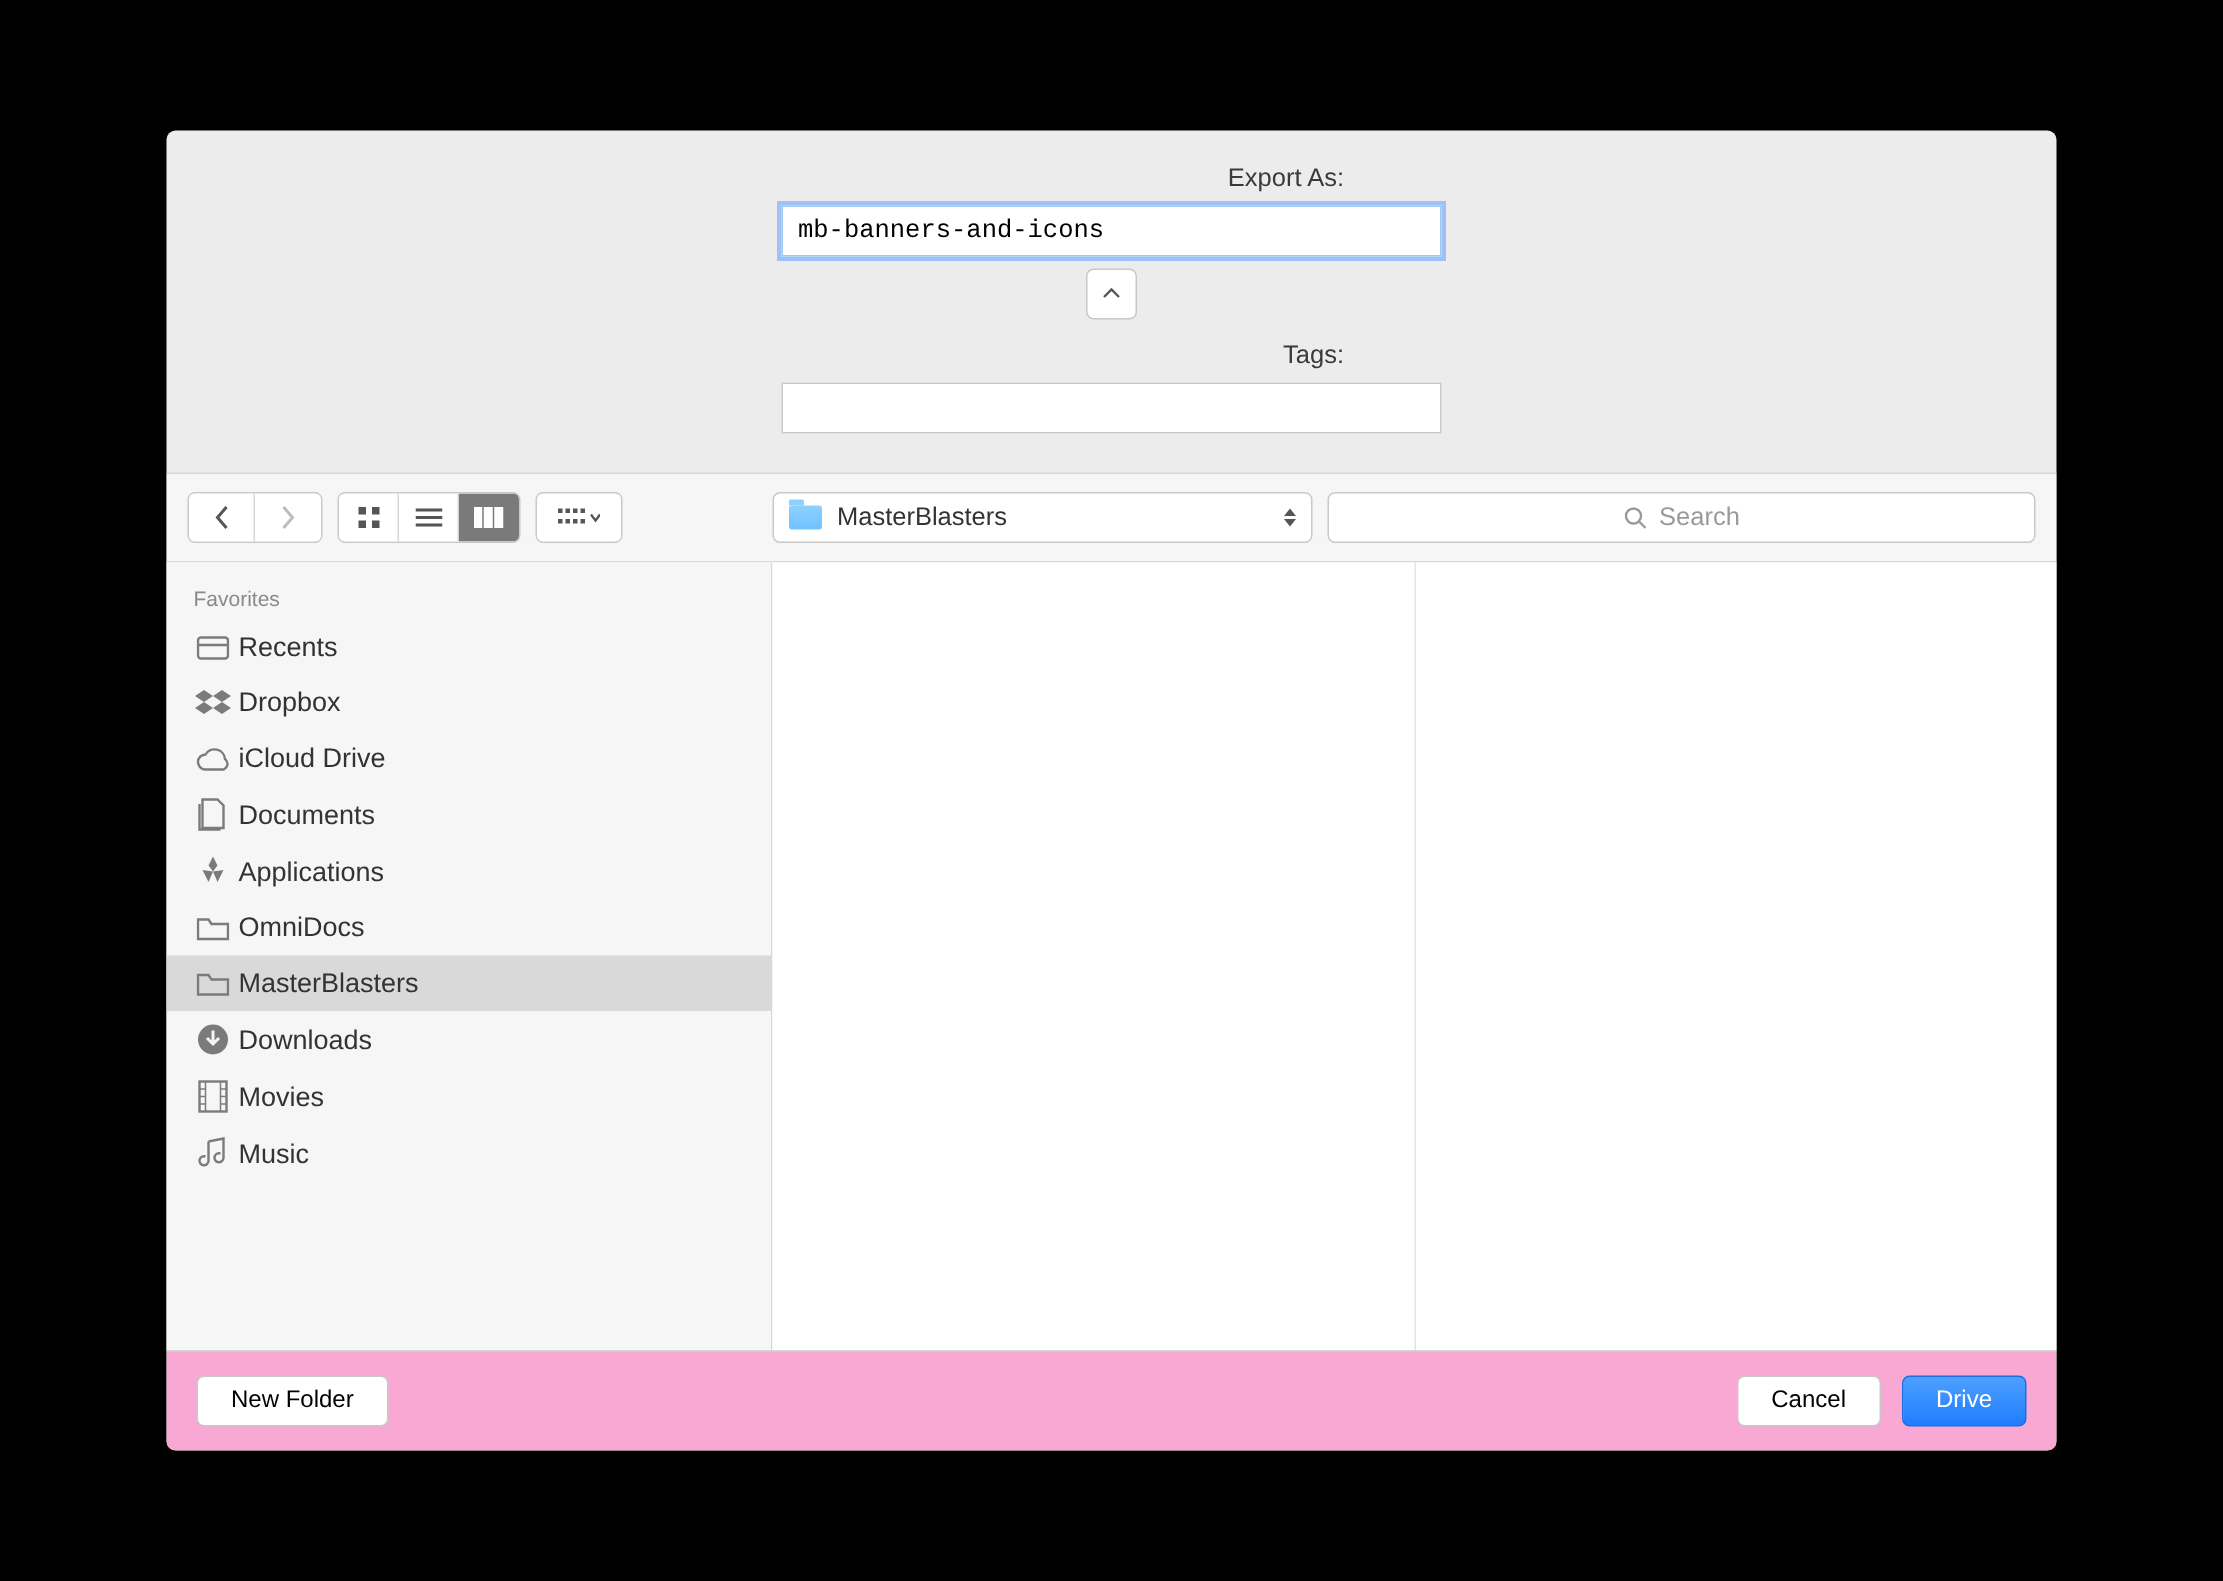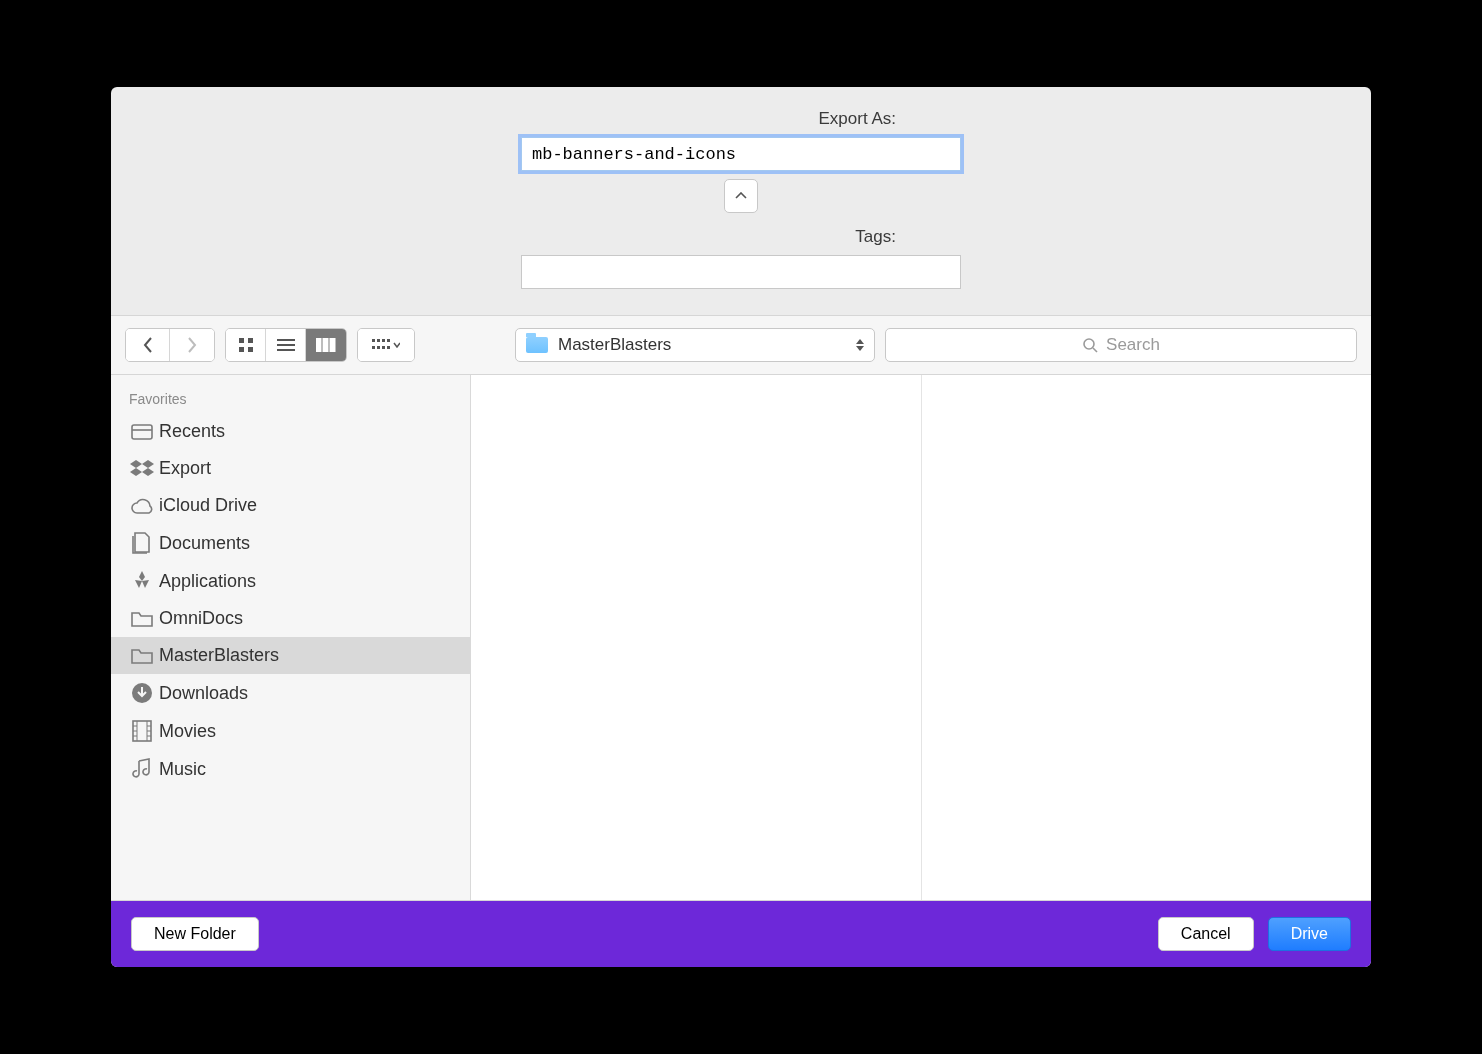--- a/index.html
+++ b/index.html
@@ -155,21 +155,21 @@
   font-size: 17px;
 }
 
 .browser {
   flex: 1;
   display: flex;
   background: #fff;
   min-height: 0;
 }
 .sidebar {
-  width: 360px;
+  width: 404px;
   background: #f6f6f6;
   border-right: 1px solid #d9d9d9;
   overflow-y: auto;
   padding-top: 8px;
 }
 .sb-heading {
   font-size: 14px;
   color: #8a8a8a;
   padding: 8px 18px 6px;
 }
@@ -193,21 +193,21 @@
   border-right: 1px solid #e4e4e4;
   background: #fff;
 }
 .col:last-child { border-right: none; }
 
 .footer {
   border-top: 1px solid #d6d6d6;
   padding: 16px 20px;
   display: flex;
   align-items: center;
-  background: #6d28d9;
+  background: #f9a8d4;
 }
 .btn {
   height: 34px;
   padding: 0 22px;
   border-radius: 5px;
   border: 1px solid #c8c8c8;
   background: #fff;
   font-size: 16px;
   cursor: pointer;
 }
@@ -326,21 +326,21 @@
               </svg>
             </span>
             <span>Recents</span>
           </div>
           <div class="sb-item">
             <span class="sb-icon">
               <svg width="24" height="20" viewBox="0 0 24 20">
                 <path d="M6 1 L12 5 L6 9 L0 5 Z M18 1 L24 5 L18 9 L12 5 Z M6 9 L12 13 L6 17 L0 13 Z M18 9 L24 13 L18 17 L12 13 Z" fill="#7b7b7b"></path>
               </svg>
             </span>
-            <span>Export</span>
+            <span>Dropbox</span>
           </div>
           <div class="sb-item">
             <span class="sb-icon">
               <svg width="24" height="18" viewBox="0 0 24 18">
                 <path d="M7 16 a5 5 0 0 1 0-10 a7 7 0 0 1 13 3 a4 4 0 0 1 -1 7 Z" fill="none" stroke="#7b7b7b" stroke-width="1.6"></path>
               </svg>
             </span>
             <span>iCloud Drive</span>
           </div>
           <div class="sb-item">

